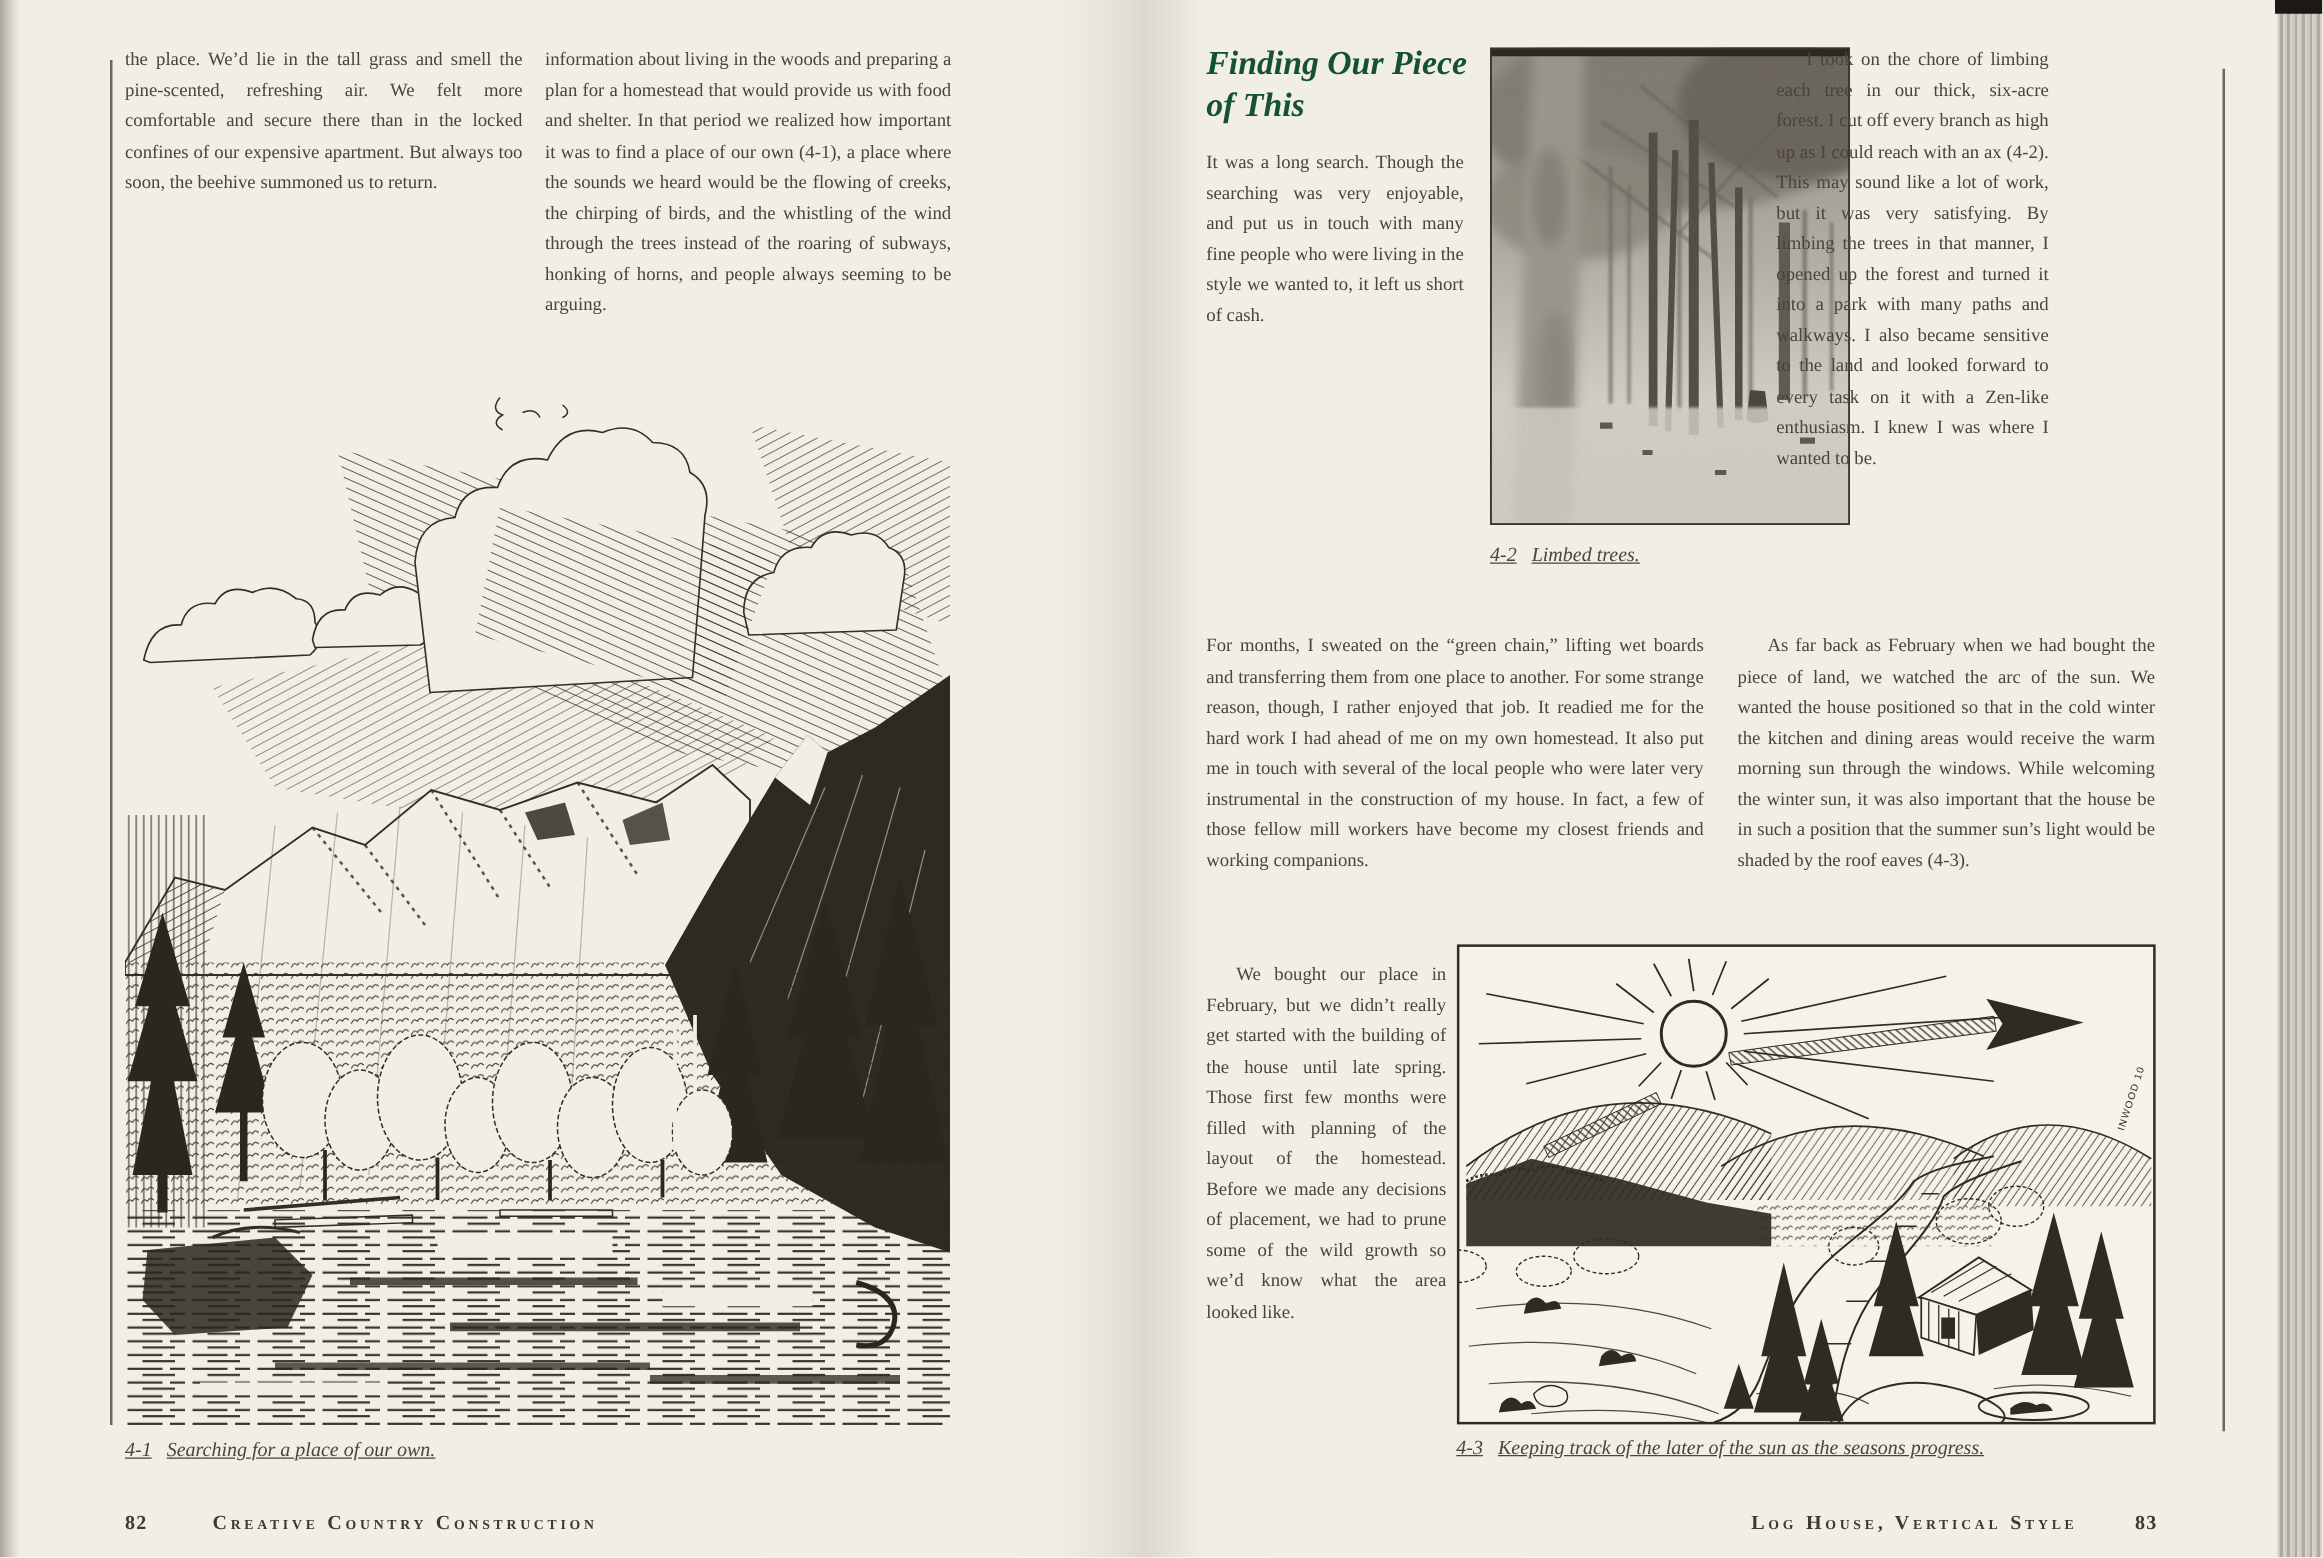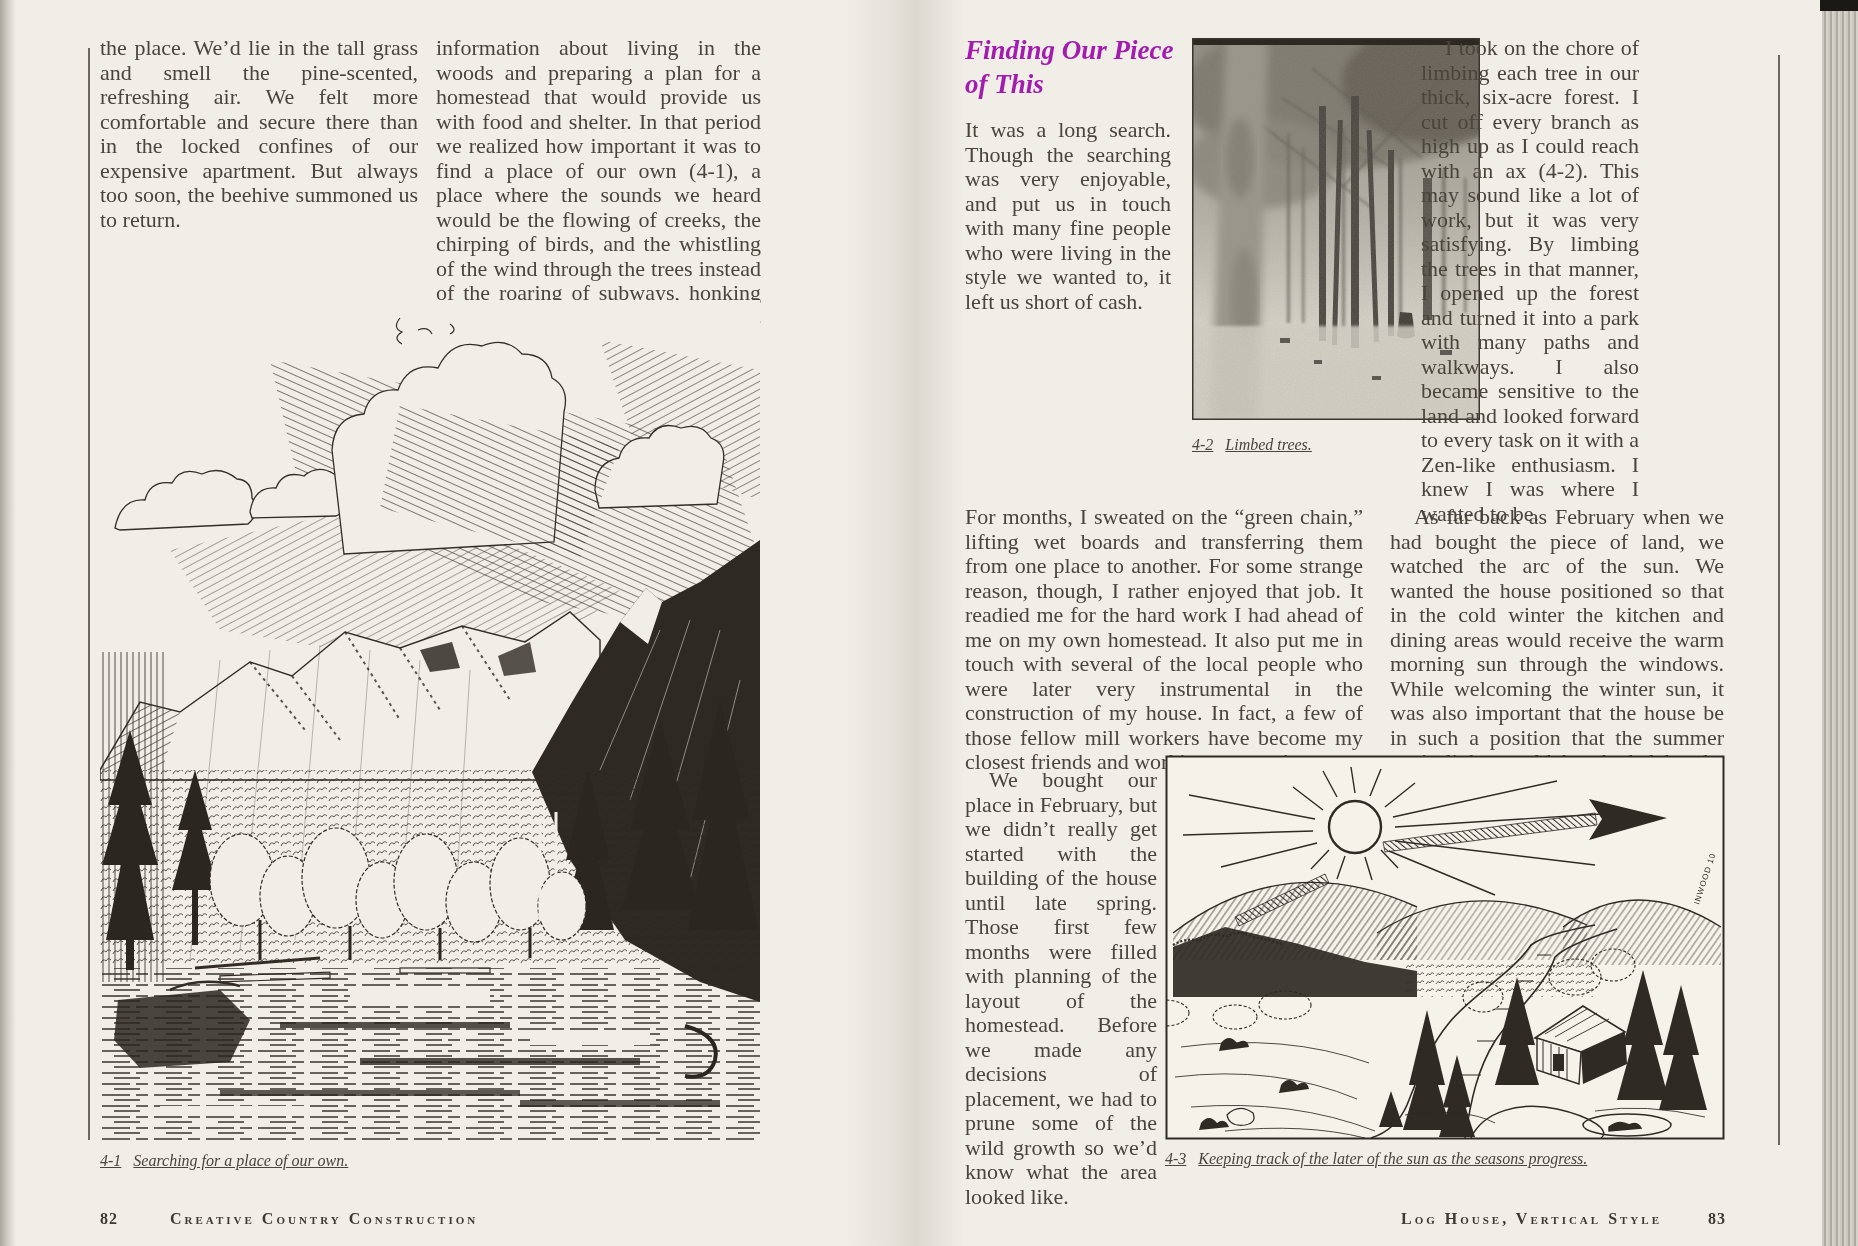--- a/index.html
+++ b/index.html
@@ -1,22 +1,22 @@
 <!DOCTYPE html>
 <html><head>
 <meta charset="utf-8">
 <style>
   html,body{margin:0;padding:0;}
   #stage{position:relative;width:1858px;height:1246px;background:#f1eee7;overflow:hidden;
          font-family:"Liberation Serif","DejaVu Serif",serif;color:#4a443c;}
   .abs{position:absolute;}
-  .para{font-size:22px;line-height:24.5px;text-align:justify;color:#4a443c;}
+  .para{font-size:15px;line-height:24.5px;text-align:justify;color:#4a443c;}
   .para p{margin:0;}
   .para p.indent{text-indent:24px;}
-  .heading{font-size:27px;line-height:34px;font-weight:bold;font-style:italic;color:#a21caf;}
+  .heading{font-size:27px;line-height:34px;font-weight:bold;font-style:italic;color:#14532d;}
   .caption{font-size:16px;font-style:italic;color:#4a443c;white-space:nowrap;text-decoration:underline;}
   .caption .cap-label{margin-right:12px;}
   .footer{font-size:16px;color:#3e3933;display:flex;align-items:flex-end;}
   .footer .pagenum{font-weight:bold;letter-spacing:1px;}
   .footer .runtitle{font-variant:small-caps;letter-spacing:3px;font-weight:600;}
   .vrule{width:2px;background:rgba(64,58,50,.75);}
   .edge-left{left:0;top:0;width:16px;height:1246px;
      background:linear-gradient(90deg,#a9a59d,#cfcbc3 45%,#f1eee7);}
   .edge-right{left:1822px;top:0;width:36px;height:1246px;
      background:repeating-linear-gradient(90deg,#ccc8c0 0 2px,#aeaaa2 2px 4px,#d6d2ca 4px 6px);}

